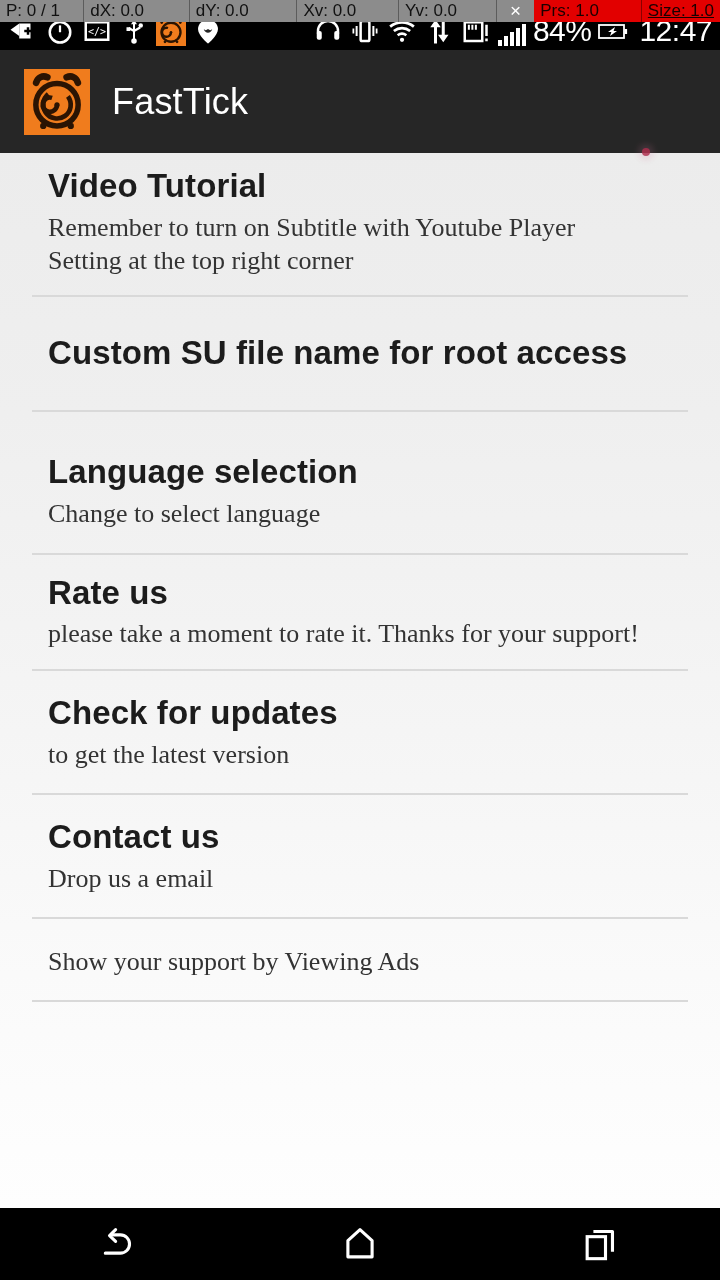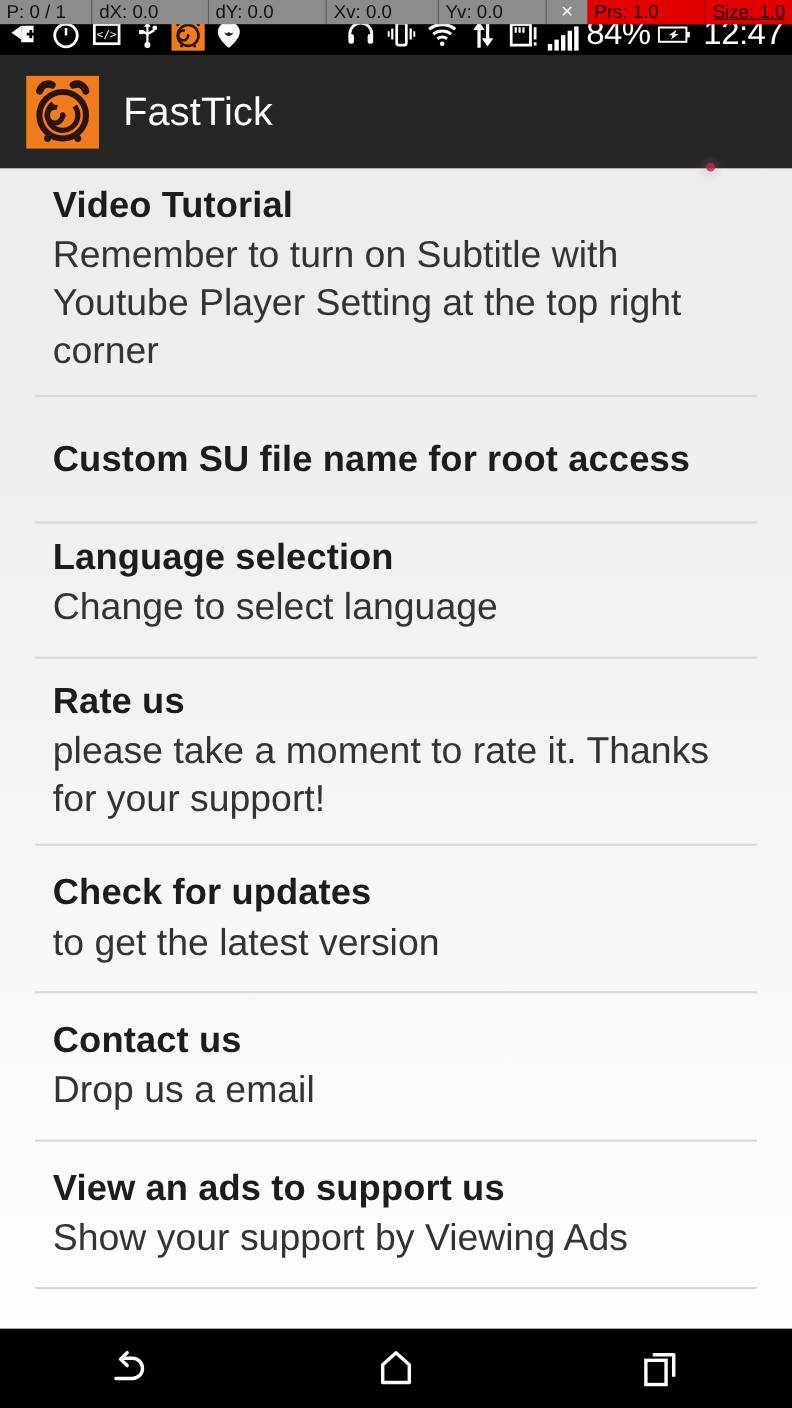--- a/index.html
+++ b/index.html
@@ -93,23 +93,23 @@
   }
   .pref-item {
     position:relative;
     padding:18px 32px 18px 48px;
   }
   .pref-title {
     font-size:33px; font-weight:700; color:#1c1c1c; line-height:1.24;
     font-family:"Liberation Sans", sans-serif; letter-spacing:0.1px;
   }
   .pref-sub {
-    font-size:34px; font-weight:400; color:#333333; line-height:1.28;
+    font-size:26px; font-weight:400; color:#333333; line-height:1.28;
     margin-top:4px; max-width:600px;
-    font-family:Liberation Sans, sans-serif;
+    font-family:Liberation Serif, serif;
   }
   .divider {
     height:2px; background:#d9d9d9;
     margin:0 32px 0 32px;
   }
 
   
   .touch-dot {
     position:absolute; z-index:35;
     width:8px; height:8px; border-radius:50%;
@@ -272,21 +272,21 @@
       <div class="pref-title">Video Tutorial</div>
       <div class="pref-sub">Remember to turn on Subtitle with Youtube Player Setting at the top right corner</div>
     </div>
     <div class="divider"></div>
 
     <div class="pref-item" style="padding-top:36px;padding-bottom:36px;">
       <div class="pref-title">Custom SU file name for root access</div>
     </div>
     <div class="divider"></div>
 
-    <div class="pref-item" style="padding-top:10px;padding-bottom:22px;">
+    <div class="pref-item" style="padding-top:40px;padding-bottom:22px;">
       <div class="pref-title">Language selection</div>
       <div class="pref-sub">Change to select language</div>
     </div>
     <div class="divider"></div>
 
     <div class="pref-item">
       <div class="pref-title">Rate us</div>
       <div class="pref-sub">please take a moment to rate it. Thanks for your support!</div>
     </div>
     <div class="divider"></div>
@@ -297,21 +297,20 @@
     </div>
     <div class="divider"></div>
 
     <div class="pref-item" style="padding-top:22px;padding-bottom:22px;">
       <div class="pref-title">Contact us</div>
       <div class="pref-sub">Drop us a email</div>
     </div>
     <div class="divider"></div>
 
     <div class="pref-item" style="padding-top:22px;padding-bottom:22px;">
-      <div class="pref-title">View an ads to support us</div>
       <div class="pref-sub">Show your support by Viewing Ads</div>
     </div>
     <div class="divider"></div>
 
   </div>
 
   <div class="touch-dot" style="left:642px; top:148px;"></div>
 
   <div class="navbar">
     <div class="navbtn">

